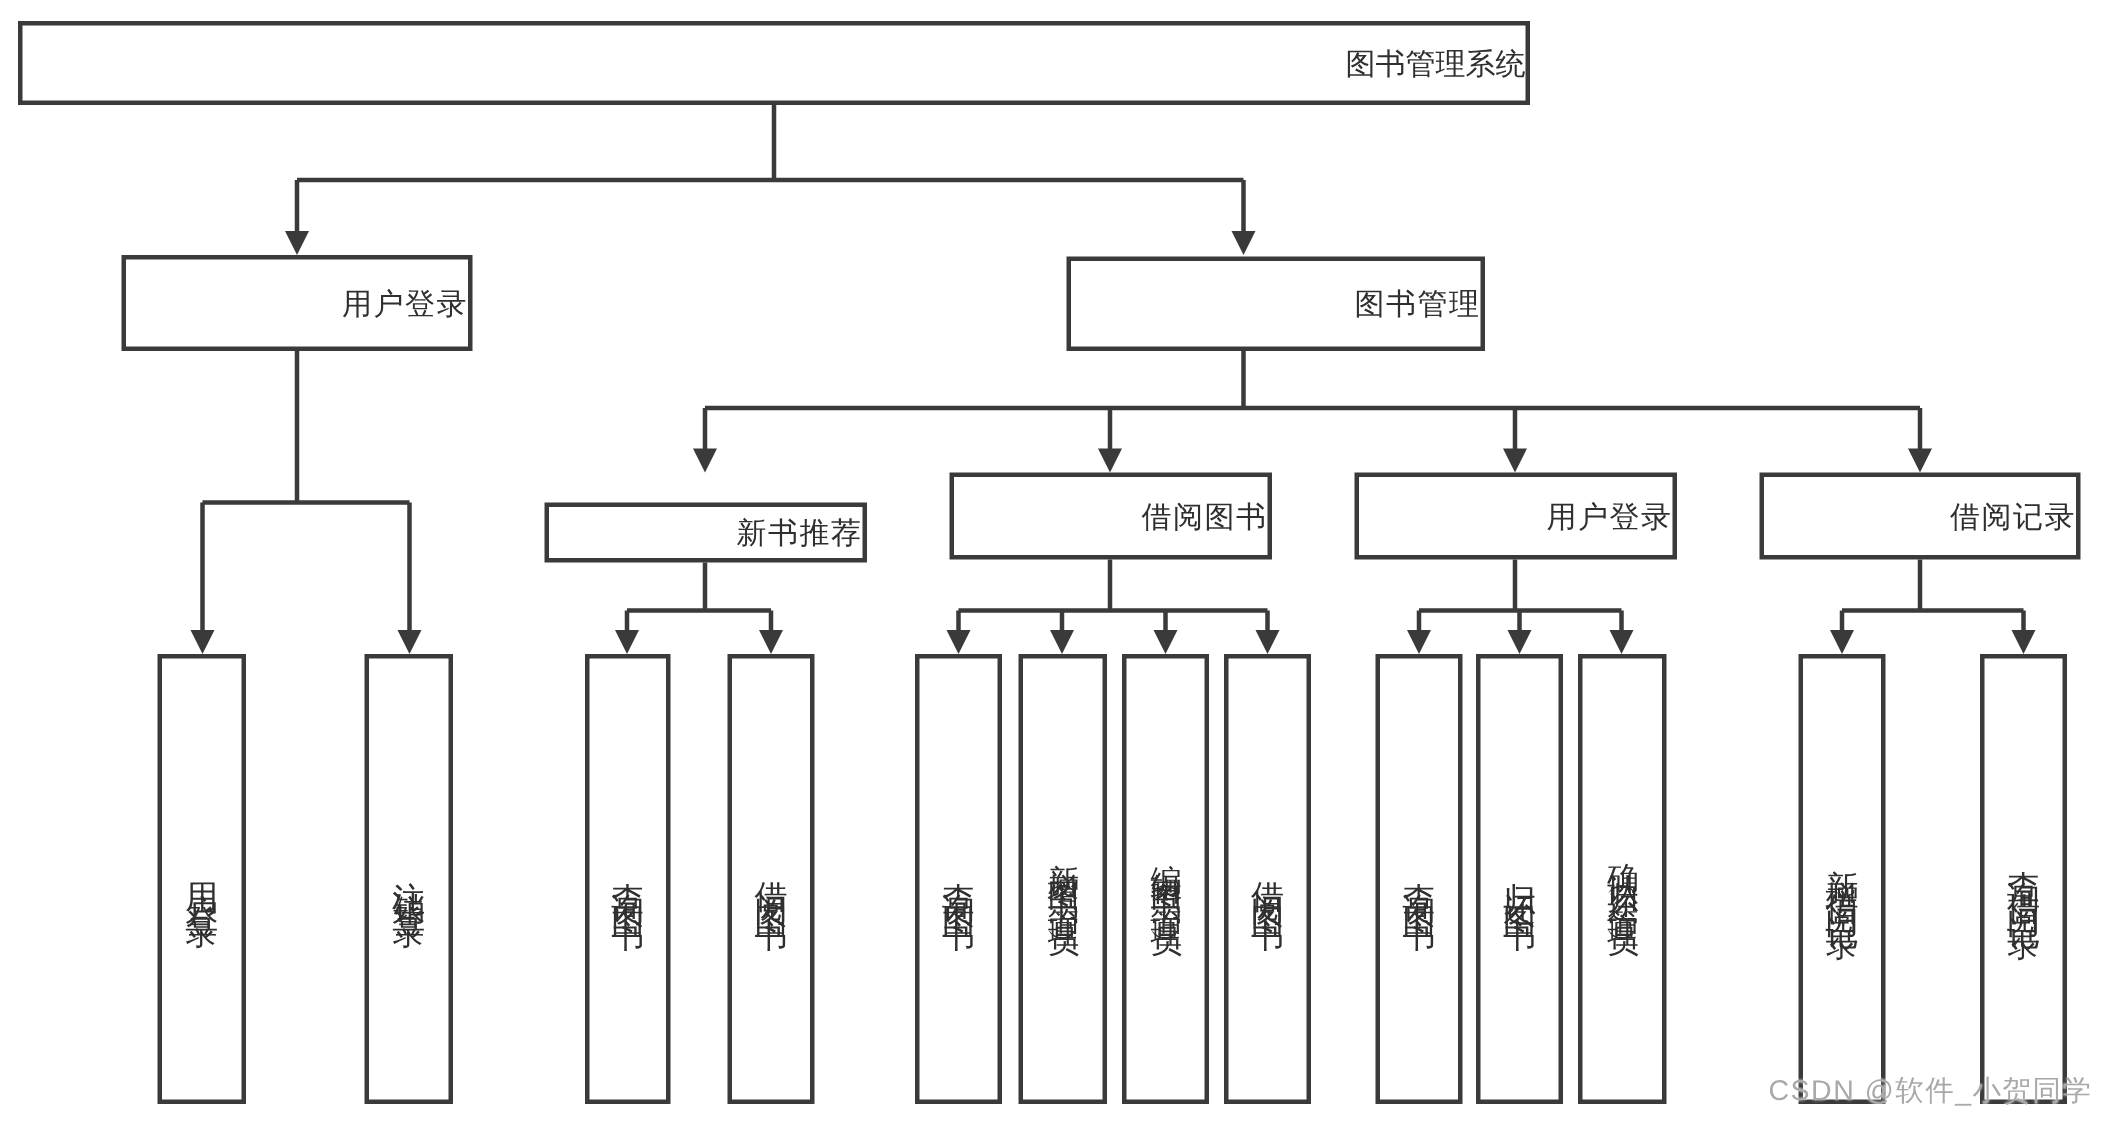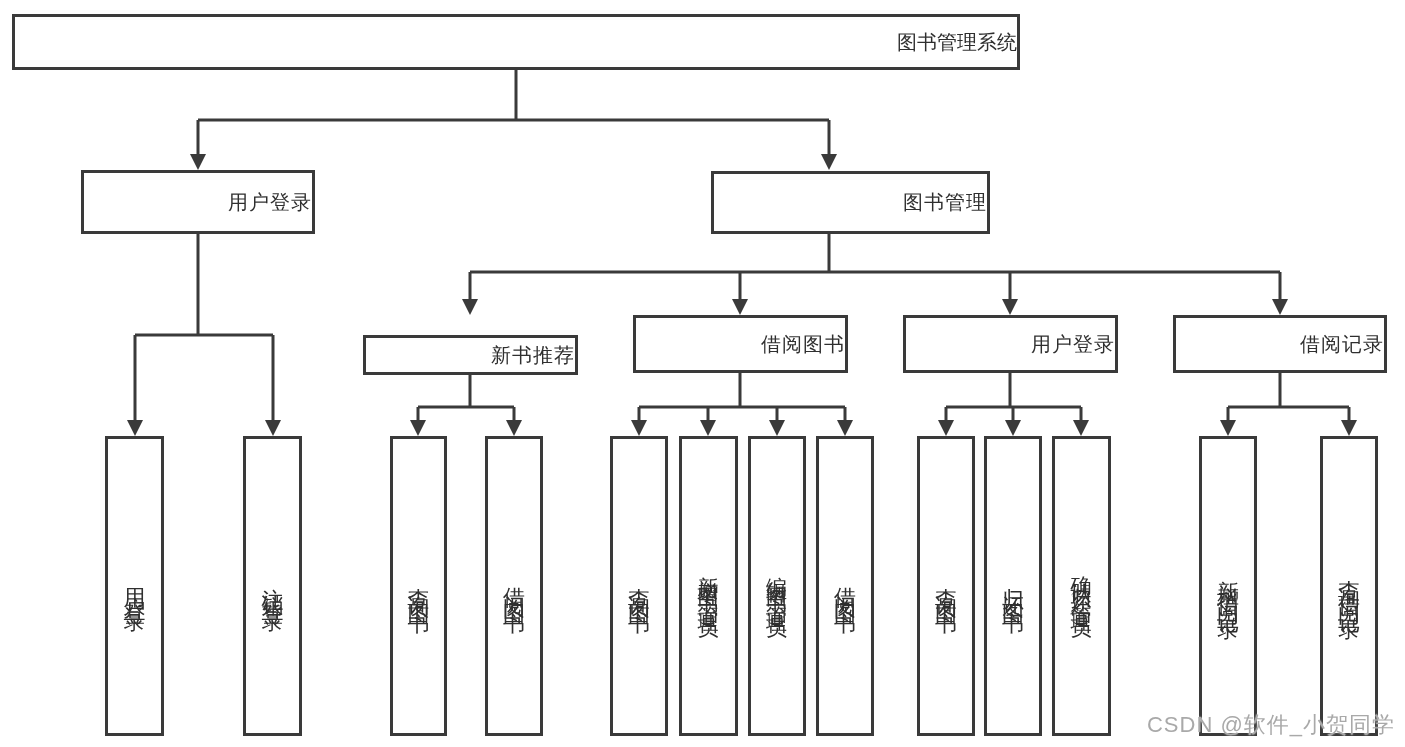--- a/index.html
+++ b/index.html
@@ -36,21 +36,21 @@
     text-orientation:mixed;
     font-size:22px;
     line-height:1;
     letter-spacing:8px;
     white-space:nowrap;
   }
   .leaf.long span{letter-spacing:6px;font-size:21px;}
   #watermark{
     position:absolute;
     right:10px;bottom:7px;
-    font-size:22px;
+    font-size:19px;
     color:#a9a9a9;
     text-shadow:0 0 2px #ffffff;
     letter-spacing:1px;
   }
 </style>
 </head>
 <body>
 
 <div id="stage">
 

